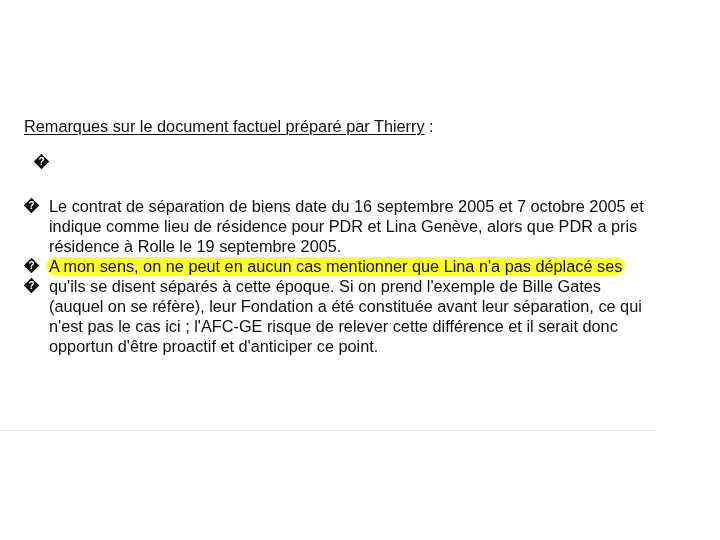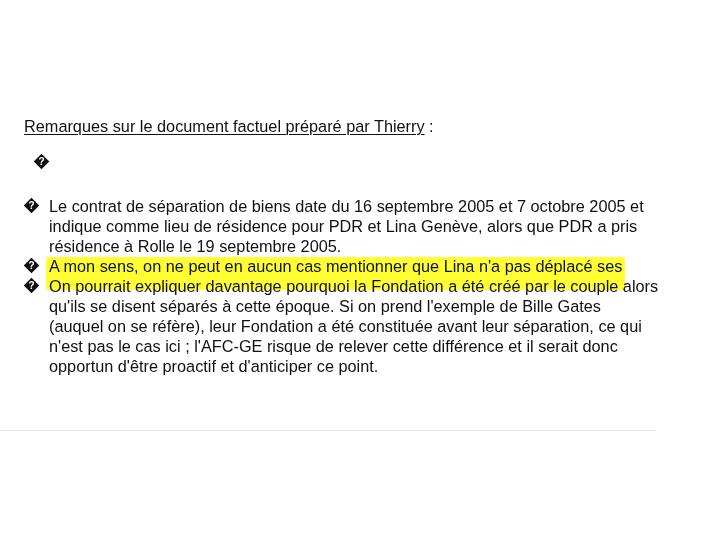--- a/index.html
+++ b/index.html
@@ -86,22 +86,22 @@
       position: absolute;
       left: 0;
       top: 2px;
     }
     .bullet-text .line {
       display: block;
       white-space: nowrap;
     }
     .hl .line span {
       background: #ffff33;
-      border-radius: 1px;
-      padding: 0 3px 15px 3px;
+      border-radius: 9px;
+      padding: 0 3px 0 3px;
       margin-left: -3px;
       box-decoration-break: clone;
       -webkit-box-decoration-break: clone;
     }
   </style>
 </head>
 <body>
 
 <div class="page">
 
@@ -124,21 +124,20 @@
     </li>
     <li class="bullet">
       <span class="glyph"></span>
       <div class="bullet-text hl">
         <span class="line"><span>A mon sens, on ne peut en aucun cas mentionner que Lina n'a pas déplacé ses</span></span>
       </div>
     </li>
     <li class="bullet">
       <span class="glyph"></span>
       <div class="bullet-text">
-        <span class="line">On pourrait expliquer davantage pourquoi la Fondation a été créé par le couple alors</span>
         <span class="line">qu'ils se disent séparés à cette époque. Si on prend l'exemple de Bille Gates</span>
         <span class="line">(auquel on se réfère), leur Fondation a été constituée avant leur séparation, ce qui</span>
         <span class="line">n'est pas le cas ici ; l'AFC-GE risque de relever cette différence et il serait donc</span>
         <span class="line">opportun d'être proactif et d'anticiper ce point.</span>
       </div>
     </li>
   </ul>
 </div>
 
 </body></html>

